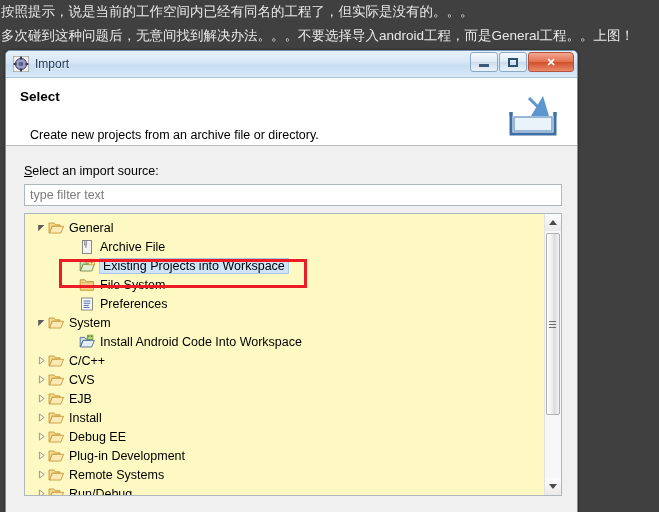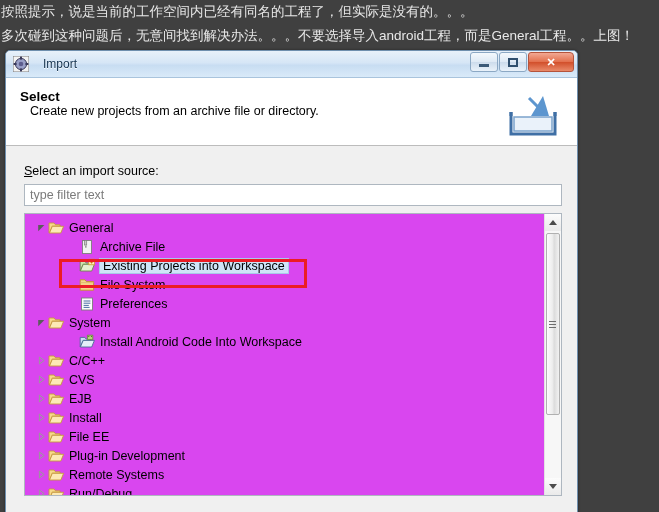--- a/index.html
+++ b/index.html
@@ -48,21 +48,20 @@
   }
   .title-icon {
     width: 16px; height: 16px;
     margin-right: 6px;
     flex: none;
   }
   .title-text {
     font-size: 12px;
     color: #15334f;
     text-shadow: 0 1px 0 rgba(255,255,255,0.9);
-    margin-left: 8px;
   }
   .win-buttons {
     position: absolute;
     right: 3px; top: 1px;
     display: flex;
     gap: 1px;
   }
   .win-btn {
     width: 28px; height: 20px;
     border: 1px solid #8ba8c4;
@@ -88,21 +87,21 @@
     height: 68px;
     background: #ffffff;
     border-bottom: 1px solid #bcbcbc;
     padding: 11px 14px 0 14px;
     overflow: hidden;
   }
   .header-title {
     font-size: 13.5px;
     font-weight: bold;
     color: #000;
-    margin-bottom: 0;
+    margin-bottom: 24px;
   }
   .header-desc {
     font-size: 12.5px;
     color: #000;
     padding-left: 10px;
   }
   .header-icon {
     position: absolute;
     right: 16px; top: 12px;
     width: 56px; height: 52px;
@@ -134,21 +133,21 @@
     margin-bottom: 7px;
   }
   .filter-input::placeholder { color: #7b7b7b; opacity: 1; }
 
   
   .tree-wrap {
     position: relative;
     width: 100%;
     height: 283px;
     border: 1px solid #aeb7c0;
-    background: #d946ef;
+    background: #fef9c3;
     display: flex;
     overflow: hidden;
   }
   .tree {
     flex: 1;
     padding: 4px 0 0 4px;
     overflow: hidden;
   }
   .tree-row {
     height: 19px;
@@ -403,21 +402,21 @@
             <div class="tree-row indent-1">
               <span class="twisty">
                 <svg width="9" height="9" viewBox="0 0 9 9">
                   <path d="M2.4 1 L7.2 4.5 L2.4 8 Z" fill="none" stroke="#9a9a9a" stroke-width="1"></path>
                 </svg>
               </span>
               <span class="node-icon"><svg xmlns="http://www.w3.org/2000/svg" viewBox="0 0 17 16">
                   <path d="M1 13 L1 3 L6 3 L7.5 4.8 L12 4.8 L12 6.2 L4.2 6.2 L1.6 13 Z" fill="#f7d98a" stroke="#c59a3c" stroke-width="0.9"></path>
                   <path d="M4.3 6.3 L15.6 6.3 L12.8 13 L1.5 13 Z" fill="#fde9b5" stroke="#c59a3c" stroke-width="0.9"></path>
                 </svg></span>
-              <span class="row-label">File EE</span>
+              <span class="row-label">Debug EE</span>
             </div>
             <div class="tree-row indent-1">
               <span class="twisty">
                 <svg width="9" height="9" viewBox="0 0 9 9">
                   <path d="M2.4 1 L7.2 4.5 L2.4 8 Z" fill="none" stroke="#9a9a9a" stroke-width="1"></path>
                 </svg>
               </span>
               <span class="node-icon"><svg xmlns="http://www.w3.org/2000/svg" viewBox="0 0 17 16">
                   <path d="M1 13 L1 3 L6 3 L7.5 4.8 L12 4.8 L12 6.2 L4.2 6.2 L1.6 13 Z" fill="#f7d98a" stroke="#c59a3c" stroke-width="0.9"></path>
                   <path d="M4.3 6.3 L15.6 6.3 L12.8 13 L1.5 13 Z" fill="#fde9b5" stroke="#c59a3c" stroke-width="0.9"></path>

